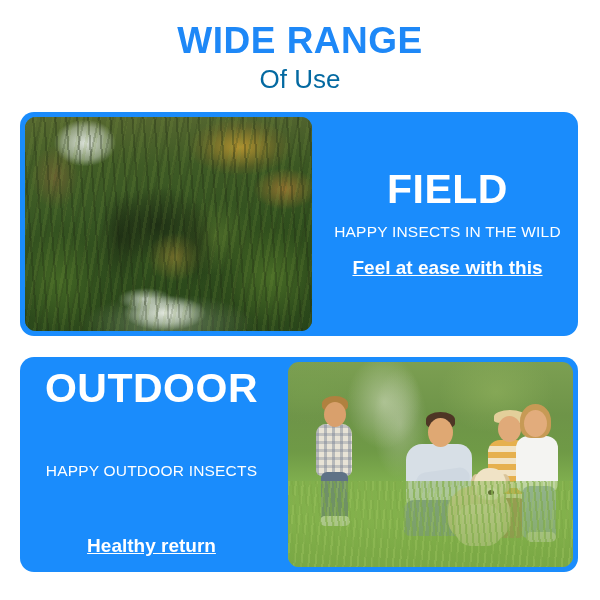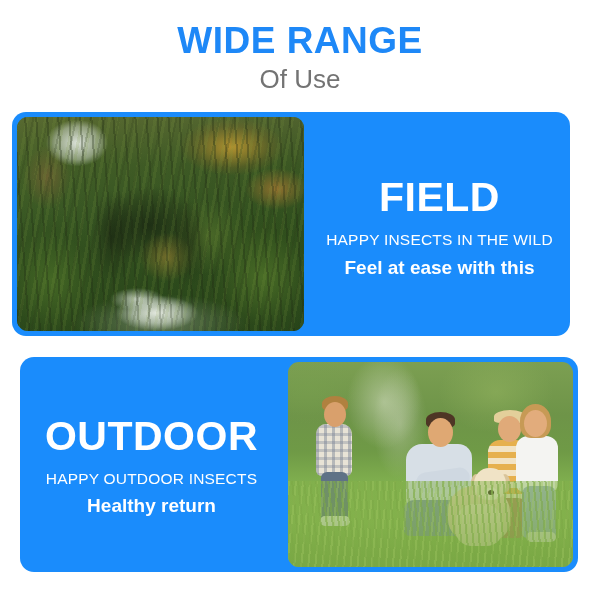--- a/index.html
+++ b/index.html
@@ -32,35 +32,35 @@
     font-size: 37px;
     font-weight: bold;
     color: #1E88F7;
     letter-spacing: 0.5px;
     line-height: 1.05;
     margin: 0;
   }
   .header-subtitle {
     font-size: 26px;
     font-weight: 500;
-    color: #737373;
+    color: #0369a1;
     line-height: 1.15;
     margin: 4px 0 0 0;
   }
 
   
   .card {
     position: absolute;
     background: #1A8CFC;
     border-radius: 14px;
     display: flex;
     overflow: hidden;
   }
   .card-field {
-    left: 12px;
+    left: 20px;
     top: 112px;
     width: 558px;
     height: 224px;
     flex-direction: row;
   }
   .card-outdoor {
     left: 20px;
     top: 357px;
     width: 558px;
     height: 215px;
@@ -87,21 +87,21 @@
     flex: 1 1 auto;
     display: flex;
     flex-direction: column;
     align-items: center;
     justify-content: center;
     color: #ffffff;
     padding: 0 6px;
     box-sizing: border-box;
   }
   .card-field .text-pane { padding-top: 8px; }
-  .card-outdoor .text-pane { padding-top: 4px; }
+  .card-outdoor .text-pane { padding-top: 4px; gap: 40px; }
 
   .pane-title {
     font-size: 41px;
     font-weight: bold;
     line-height: 1.05;
     letter-spacing: 0.5px;
     margin: 0 0 12px 0;
     color: #ffffff;
   }
   .pane-line-1 {
@@ -109,22 +109,23 @@
     font-weight: 500;
     letter-spacing: 0.2px;
     line-height: 1.2;
     margin: 0 0 7px 0;
     color: #ffffff;
   }
   .pane-line-2 {
     font-size: 19px;
     font-weight: bold;
     line-height: 1.2;
-    margin: 0;
-    color: #ffffff;
+    margin: 8px;
+    color: #ffffff;
+    text-decoration: underline;
   }
 
   
   .photo-forest {
     position: absolute;
     inset: 0;
     background:
       
       radial-gradient(ellipse 40px 30px at 60px 26px, rgba(226,232,226,0.95) 0%, rgba(210,218,205,0.5) 55%, rgba(120,130,90,0) 78%),
       

